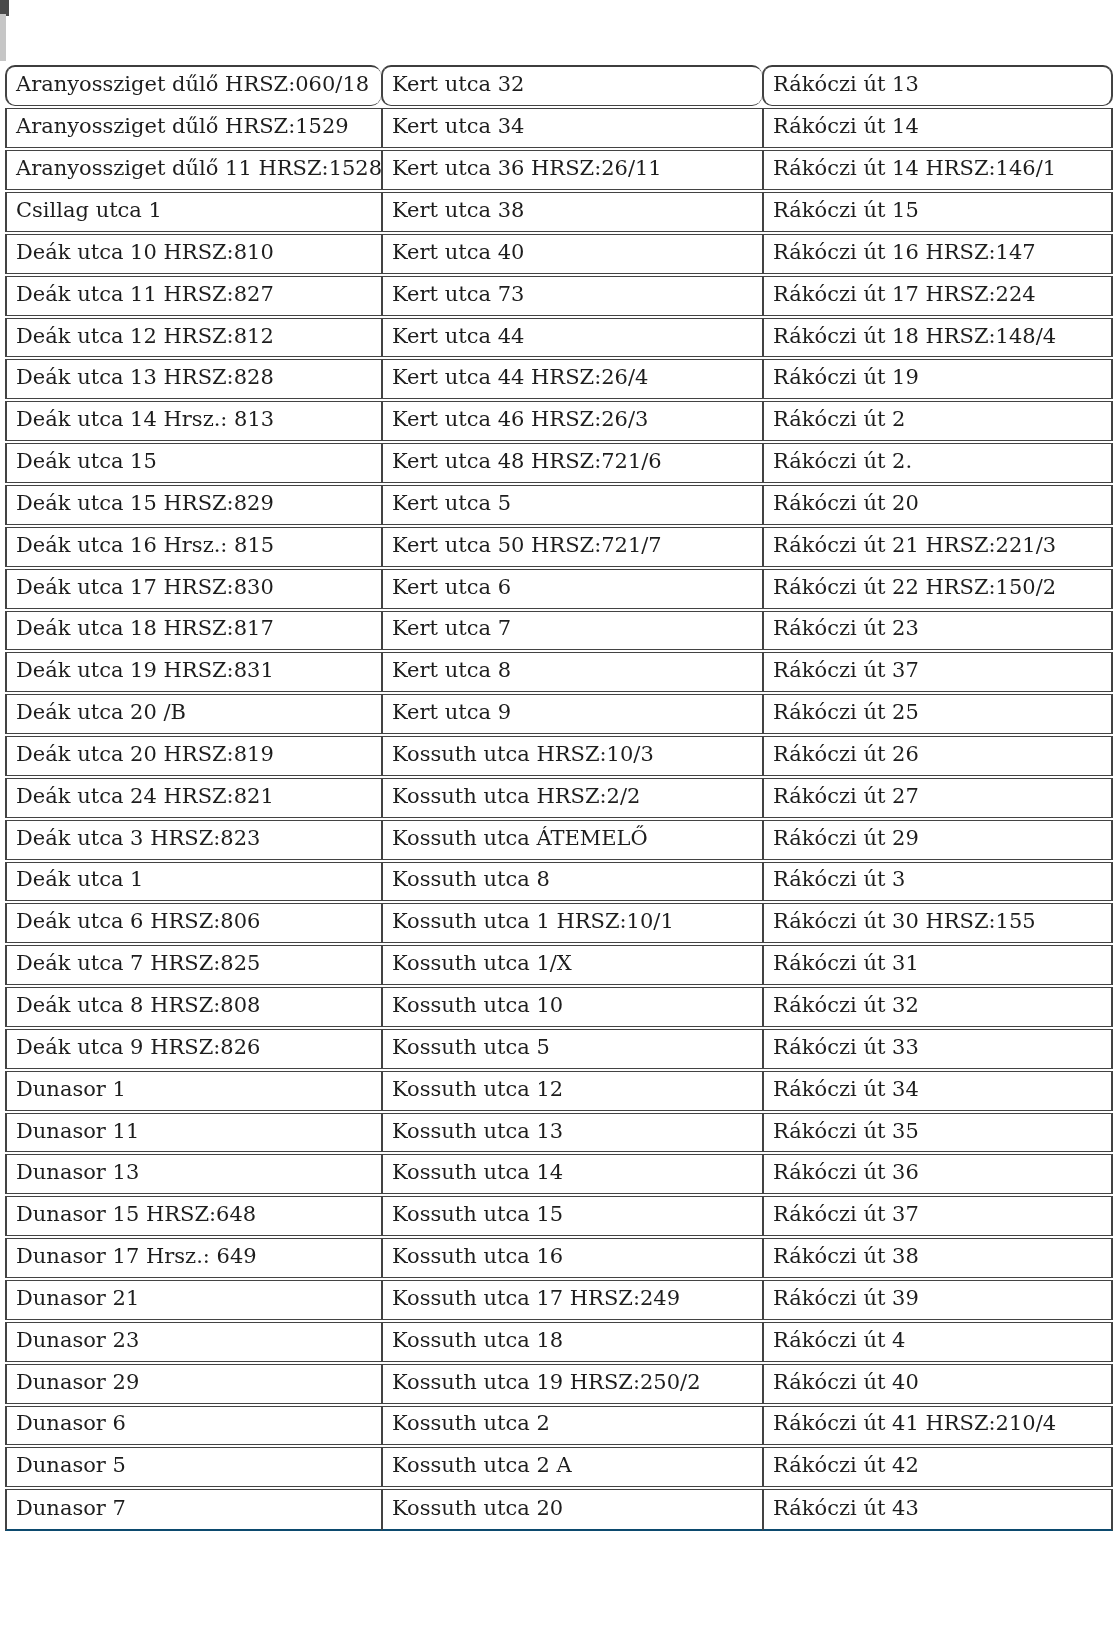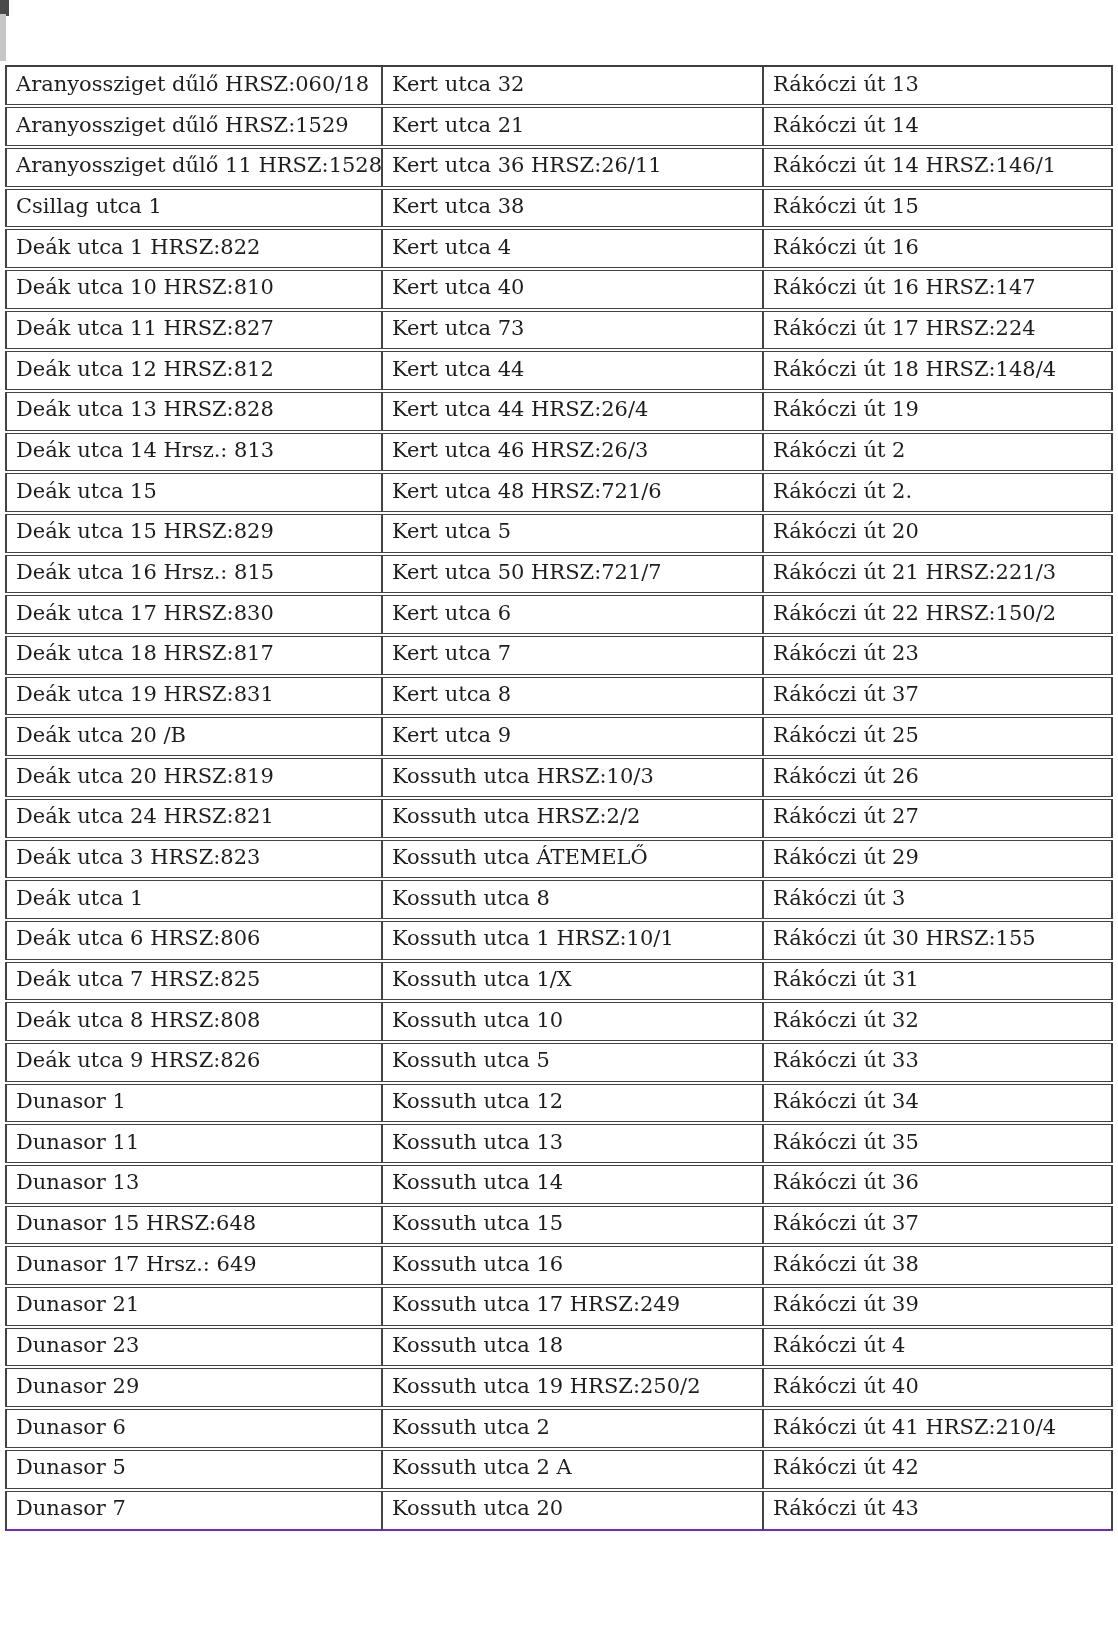--- a/index.html
+++ b/index.html
@@ -51,22 +51,22 @@
     font-size: 21px;
     line-height: 1;
     color: #1d1d1d;
     vertical-align: middle;
     white-space: nowrap;
     overflow: hidden;
   }
   td:last-child {
     border-right: 2px solid #434343;
   }
-  tr:first-child td { border-top: 2px solid #3d3d3d; }
-  tr:last-child td  { border-bottom: 2px solid #6d28d9; }
+  tr:first-child td { border-top: 2px solid #3d3d3d; border-radius: 10px; }
+  tr:last-child td  { border-bottom: 2px solid #0c4a6e; }
 </style>
 </head>
 <body>
 
 <div class="scan-corner-mark"></div>
 <div class="scan-edge-strip"></div>
 
 <table class="address-table">
   <colgroup>
     <col style="width:376px">
@@ -74,37 +74,32 @@
     <col style="width:351px">
   </colgroup>
   <tbody>
       <tr>
         <td>Aranyossziget dűlő HRSZ:060/18</td>
         <td>Kert utca 32</td>
         <td>Rákóczi út 13</td>
       </tr>
       <tr>
         <td>Aranyossziget dűlő HRSZ:1529</td>
-        <td>Kert utca 21</td>
+        <td>Kert utca 34</td>
         <td>Rákóczi út 14</td>
       </tr>
       <tr>
         <td>Aranyossziget dűlő 11 HRSZ:1528</td>
         <td>Kert utca 36 HRSZ:26/11</td>
         <td>Rákóczi út 14 HRSZ:146/1</td>
       </tr>
       <tr>
         <td>Csillag utca 1</td>
         <td>Kert utca 38</td>
         <td>Rákóczi út 15</td>
-      </tr>
-      <tr>
-        <td>Deák utca 1 HRSZ:822</td>
-        <td>Kert utca 4</td>
-        <td>Rákóczi út 16</td>
       </tr>
       <tr>
         <td>Deák utca 10 HRSZ:810</td>
         <td>Kert utca 40</td>
         <td>Rákóczi út 16 HRSZ:147</td>
       </tr>
       <tr>
         <td>Deák utca 11 HRSZ:827</td>
         <td>Kert utca 73</td>
         <td>Rákóczi út 17 HRSZ:224</td>

